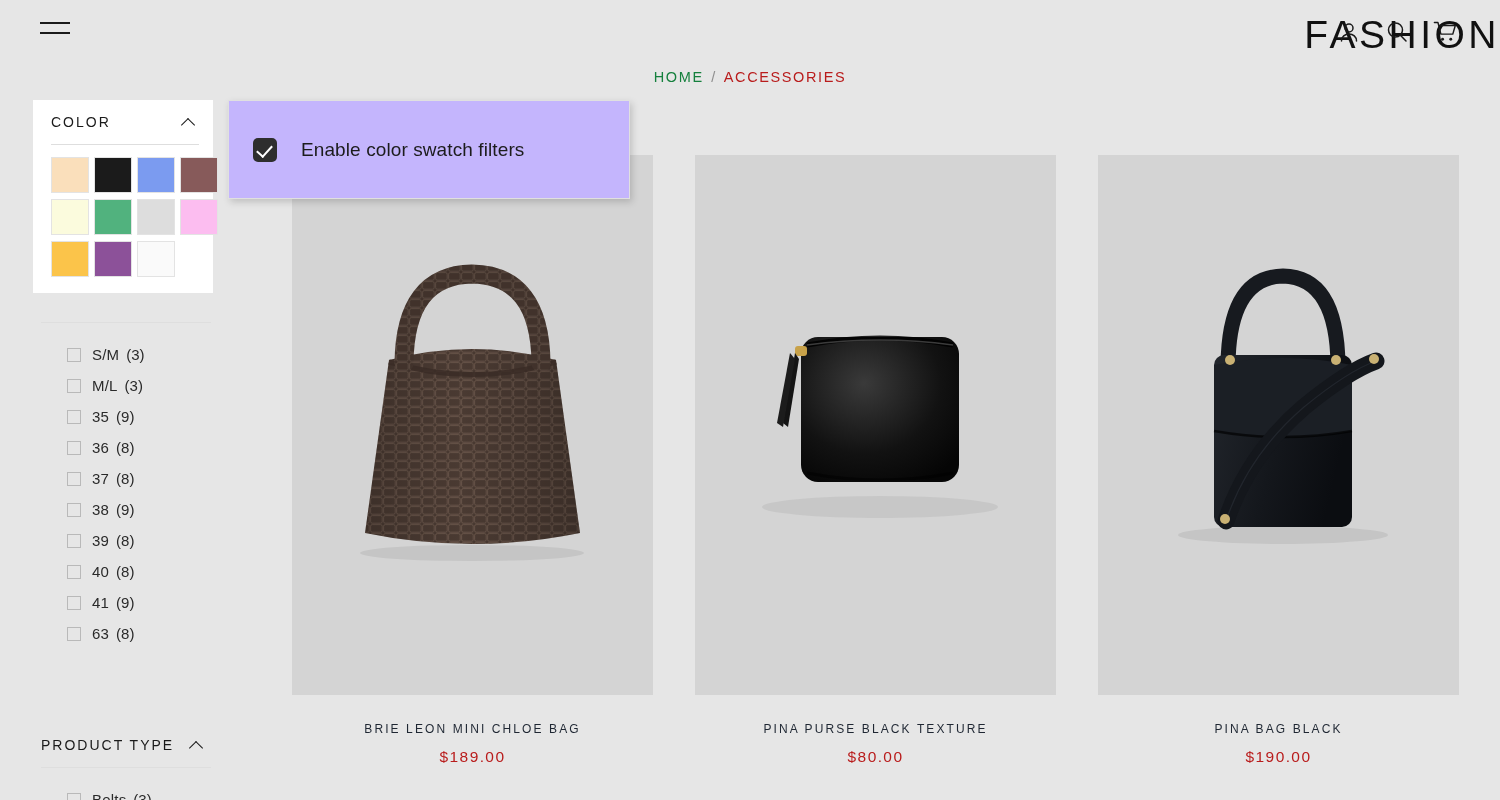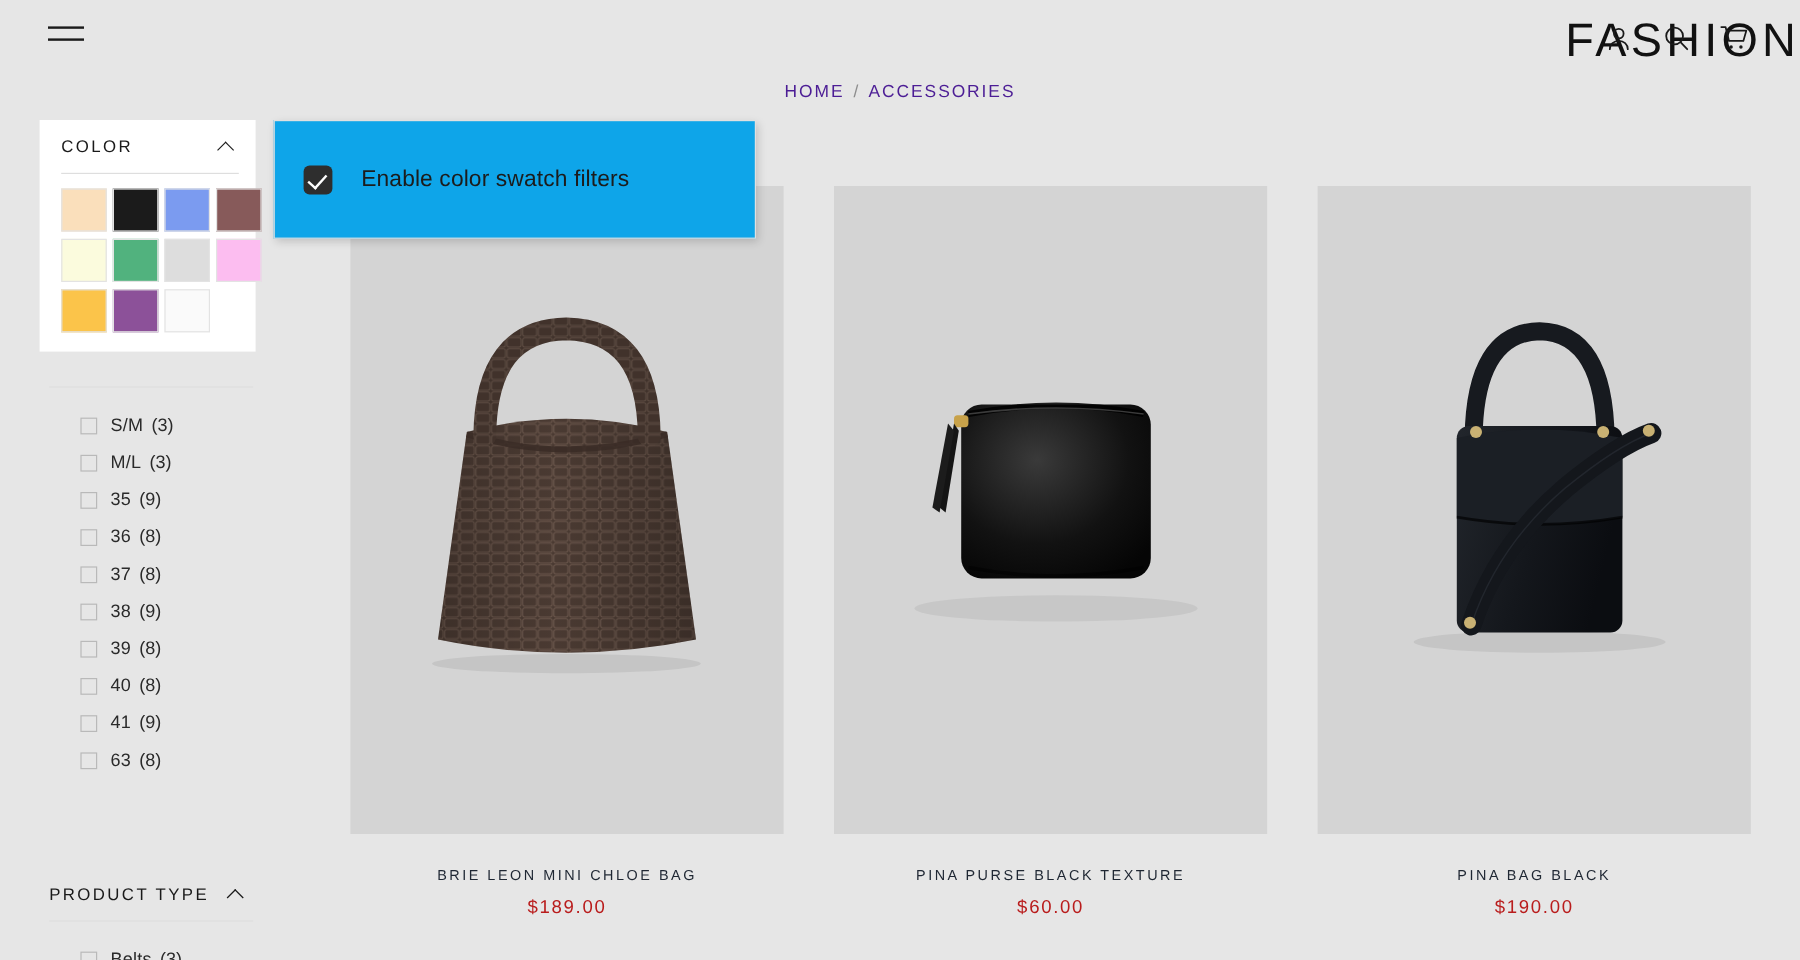--- a/index.html
+++ b/index.html
@@ -74,23 +74,23 @@
   
   .breadcrumb {
     position: absolute;
     top: 66px; left: 0;
     width: 1500px;
     text-align: center;
     font-size: 14.5px;
     letter-spacing: 1.6px;
     line-height: 22px;
   }
-  .breadcrumb .crumb-home { color: #4c1d95; cursor: pointer; }
+  .breadcrumb .crumb-home { color: #15803d; cursor: pointer; }
   .breadcrumb .crumb-sep { color: #8d8d8d; margin: 0 2px; }
-  .breadcrumb .crumb-current { color: #4c1d95; }
+  .breadcrumb .crumb-current { color: #b91c1c; }
 
   
   .sidebar {
     position: absolute;
     left: 0; top: 100px;
     width: 260px;
     height: 512px;
   }
 
   .color-panel {
@@ -213,21 +213,21 @@
   }
 
   
   .bag-svg { position: absolute; left: 0; top: 0; }
 
   
   .overlay-card {
     position: absolute;
     left: 228px; top: 100px;
     width: 402px; height: 99px;
-    background: #0ea5e9;
+    background: #c4b5fd;
     border: 1px solid #e0e0e0;
     box-shadow: 2px 3px 7px rgba(0,0,0,0.17);
     display: flex;
     align-items: center;
     padding-left: 24px;
     z-index: 50;
   }
   .ov-check {
     width: 24px; height: 24px;
     background: #2e2e2e;
@@ -428,21 +428,21 @@
       <rect x="106" y="182" width="158" height="145" rx="17" fill="url(#g1)"></rect>
       <path d="M112 190 Q185 176 258 190" fill="none" stroke="#000" stroke-width="5" opacity="0.85"></path>
       <path d="M112 190 Q185 180 258 190" fill="none" stroke="#4a4a4a" stroke-width="1.4" opacity="0.8"></path>
       <rect x="100" y="191" width="12" height="10" rx="3" fill="#c8a24a"></rect>
       <path d="M100 198 L88 268 L93 272 L104 204 Z" fill="#141414"></path>
       <path d="M95 198 L82 268 L88 272 L100 204 Z" fill="#1c1c1c"></path>
       <path d="M112 318 Q185 332 258 318" fill="none" stroke="#000" stroke-width="3" opacity="0.5"></path>
     </svg>
       </div>
       <div class="card-title">PINA PURSE BLACK TEXTURE</div>
-      <div class="card-price">$60.00</div>
+      <div class="card-price">$80.00</div>
     </div>
     <div class="card">
       <div class="card-img">
         <svg class="bag-svg" width="361" height="540" viewBox="0 0 361 540">
     <defs>
       <linearGradient id="g2" x1="0" y1="0" x2="1" y2="0.3">
         <stop offset="0%" stop-color="#22262c"></stop>
         <stop offset="55%" stop-color="#14171c"></stop>
         <stop offset="100%" stop-color="#0b0d11"></stop>
       </linearGradient>

